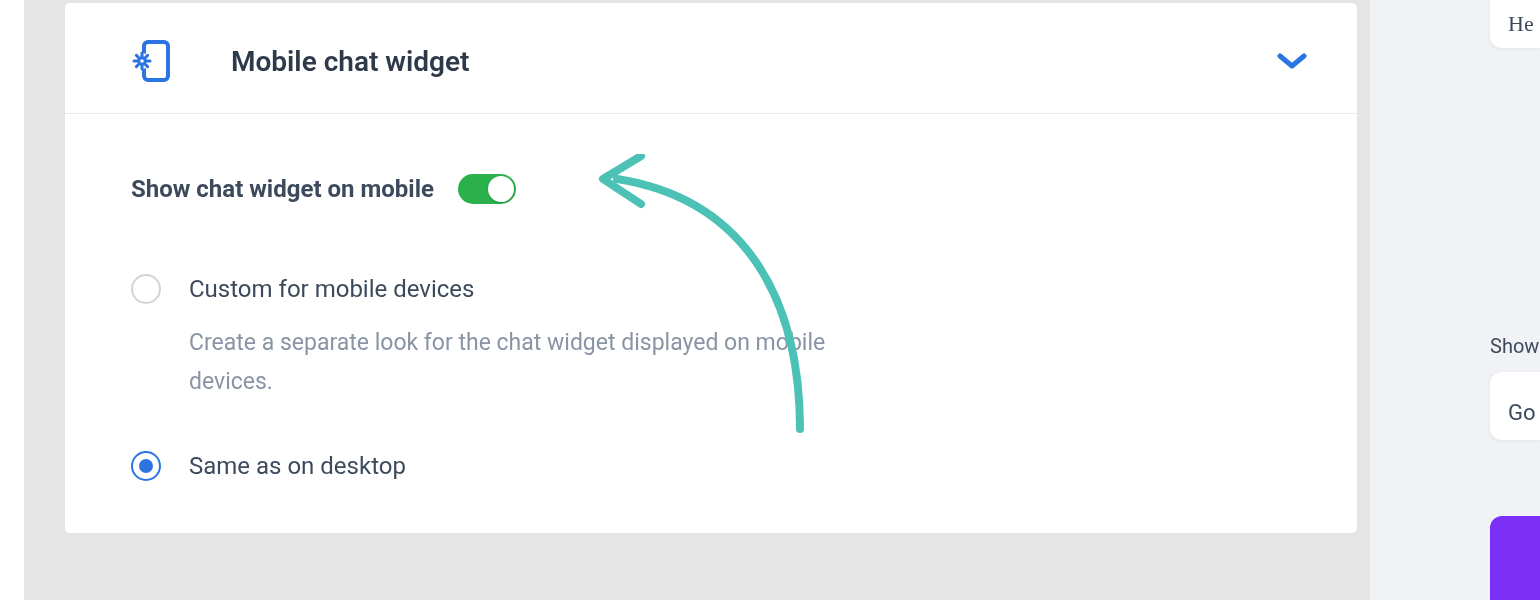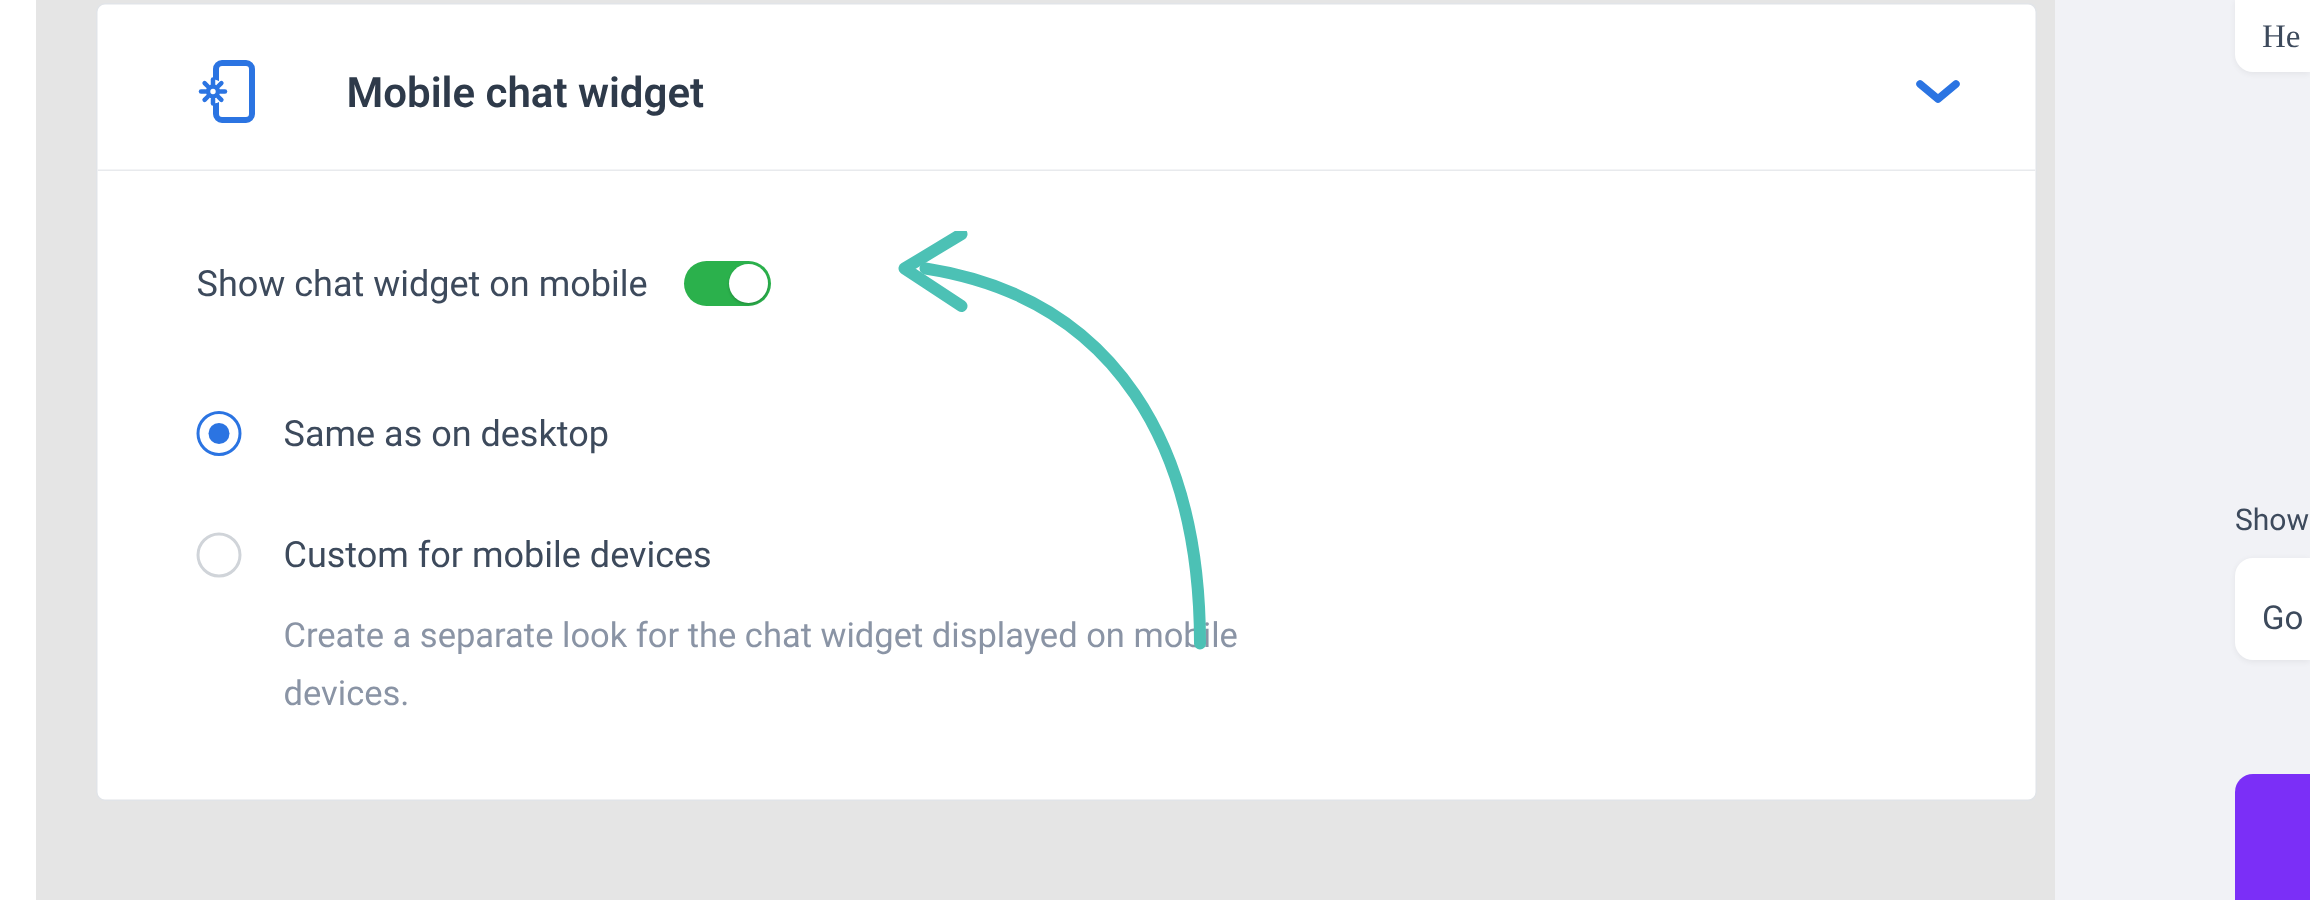--- a/index.html
+++ b/index.html
@@ -67,21 +67,21 @@
     }
     .toggle-row {
       display: flex;
       align-items: center;
       gap: 24px;
       margin-bottom: 70px;
     }
     .toggle-label {
       font-size: 24px;
       color: #3d4a5c;
-      font-weight: 400;
+      font-weight: 700;
     }
     .toggle {
       width: 58px;
       height: 30px;
       background: #2bb14c;
       border-radius: 16px;
       position: relative;
       cursor: pointer;
       flex-shrink: 0;
     }
@@ -267,32 +267,32 @@
         </div>
       </div>
 
       <svg class="annotation-arrow" width="240" height="280" viewBox="0 0 240 280">
         <path d="M 215 275 C 215 145, 160 45, 32 25" fill="none" stroke="#4cc1b5" stroke-width="8" stroke-linecap="round"></path>
         <path d="M 56 2 L 18 25 L 56 50" fill="none" stroke="#4cc1b5" stroke-width="8" stroke-linecap="round" stroke-linejoin="round"></path>
       </svg>
 
       <div class="radio-group">
         <div class="radio-option">
+          <div class="radio unselected"></div>
+          <div class="radio-text">
+            <span class="radio-label">Custom for mobile devices</span>
+            <span class="radio-description">Create a separate look for the chat widget displayed on mobile devices.</span>
+          </div>
+        </div>
+        <div class="radio-option">
           <div class="radio selected">
             <div class="radio-dot"></div>
           </div>
           <div class="radio-text">
             <span class="radio-label">Same as on desktop</span>
-          </div>
-        </div>
-        <div class="radio-option">
-          <div class="radio unselected"></div>
-          <div class="radio-text">
-            <span class="radio-label">Custom for mobile devices</span>
-            <span class="radio-description">Create a separate look for the chat widget displayed on mobile devices.</span>
           </div>
         </div>
       </div>
     </div>
   </div>
 </div>
 
 <div class="right-gutter"></div>
 
 <div class="preview-area">

